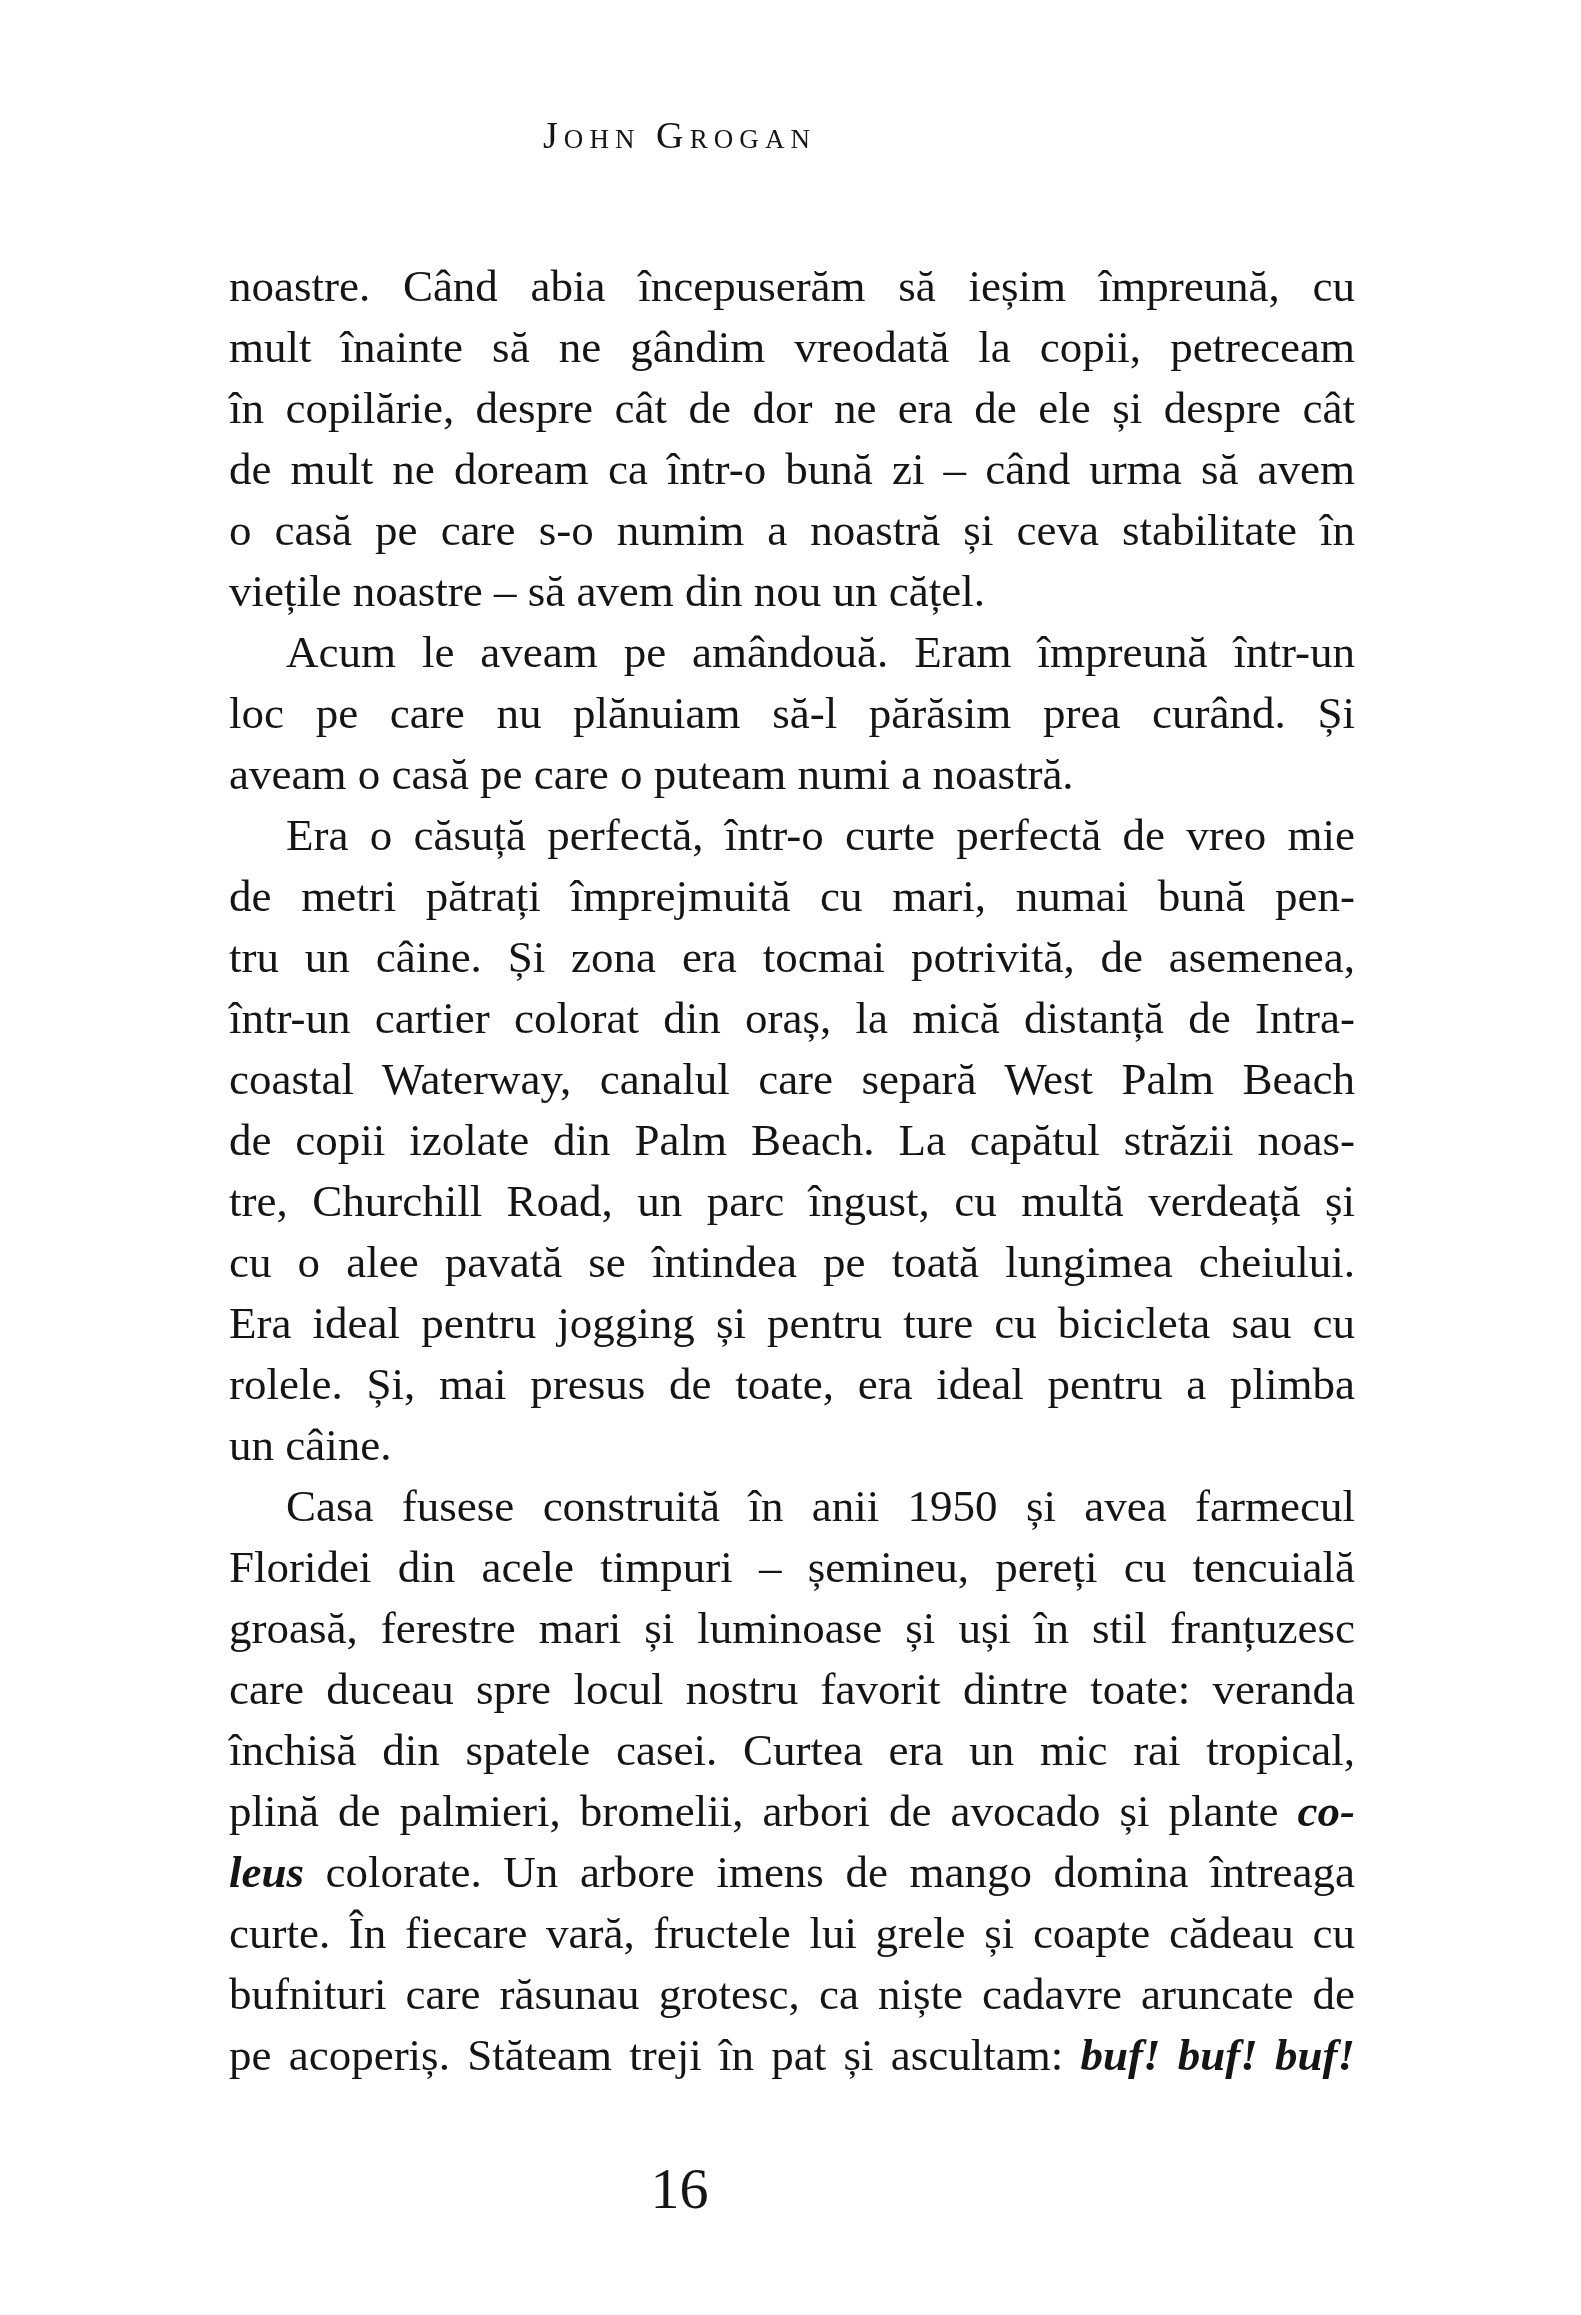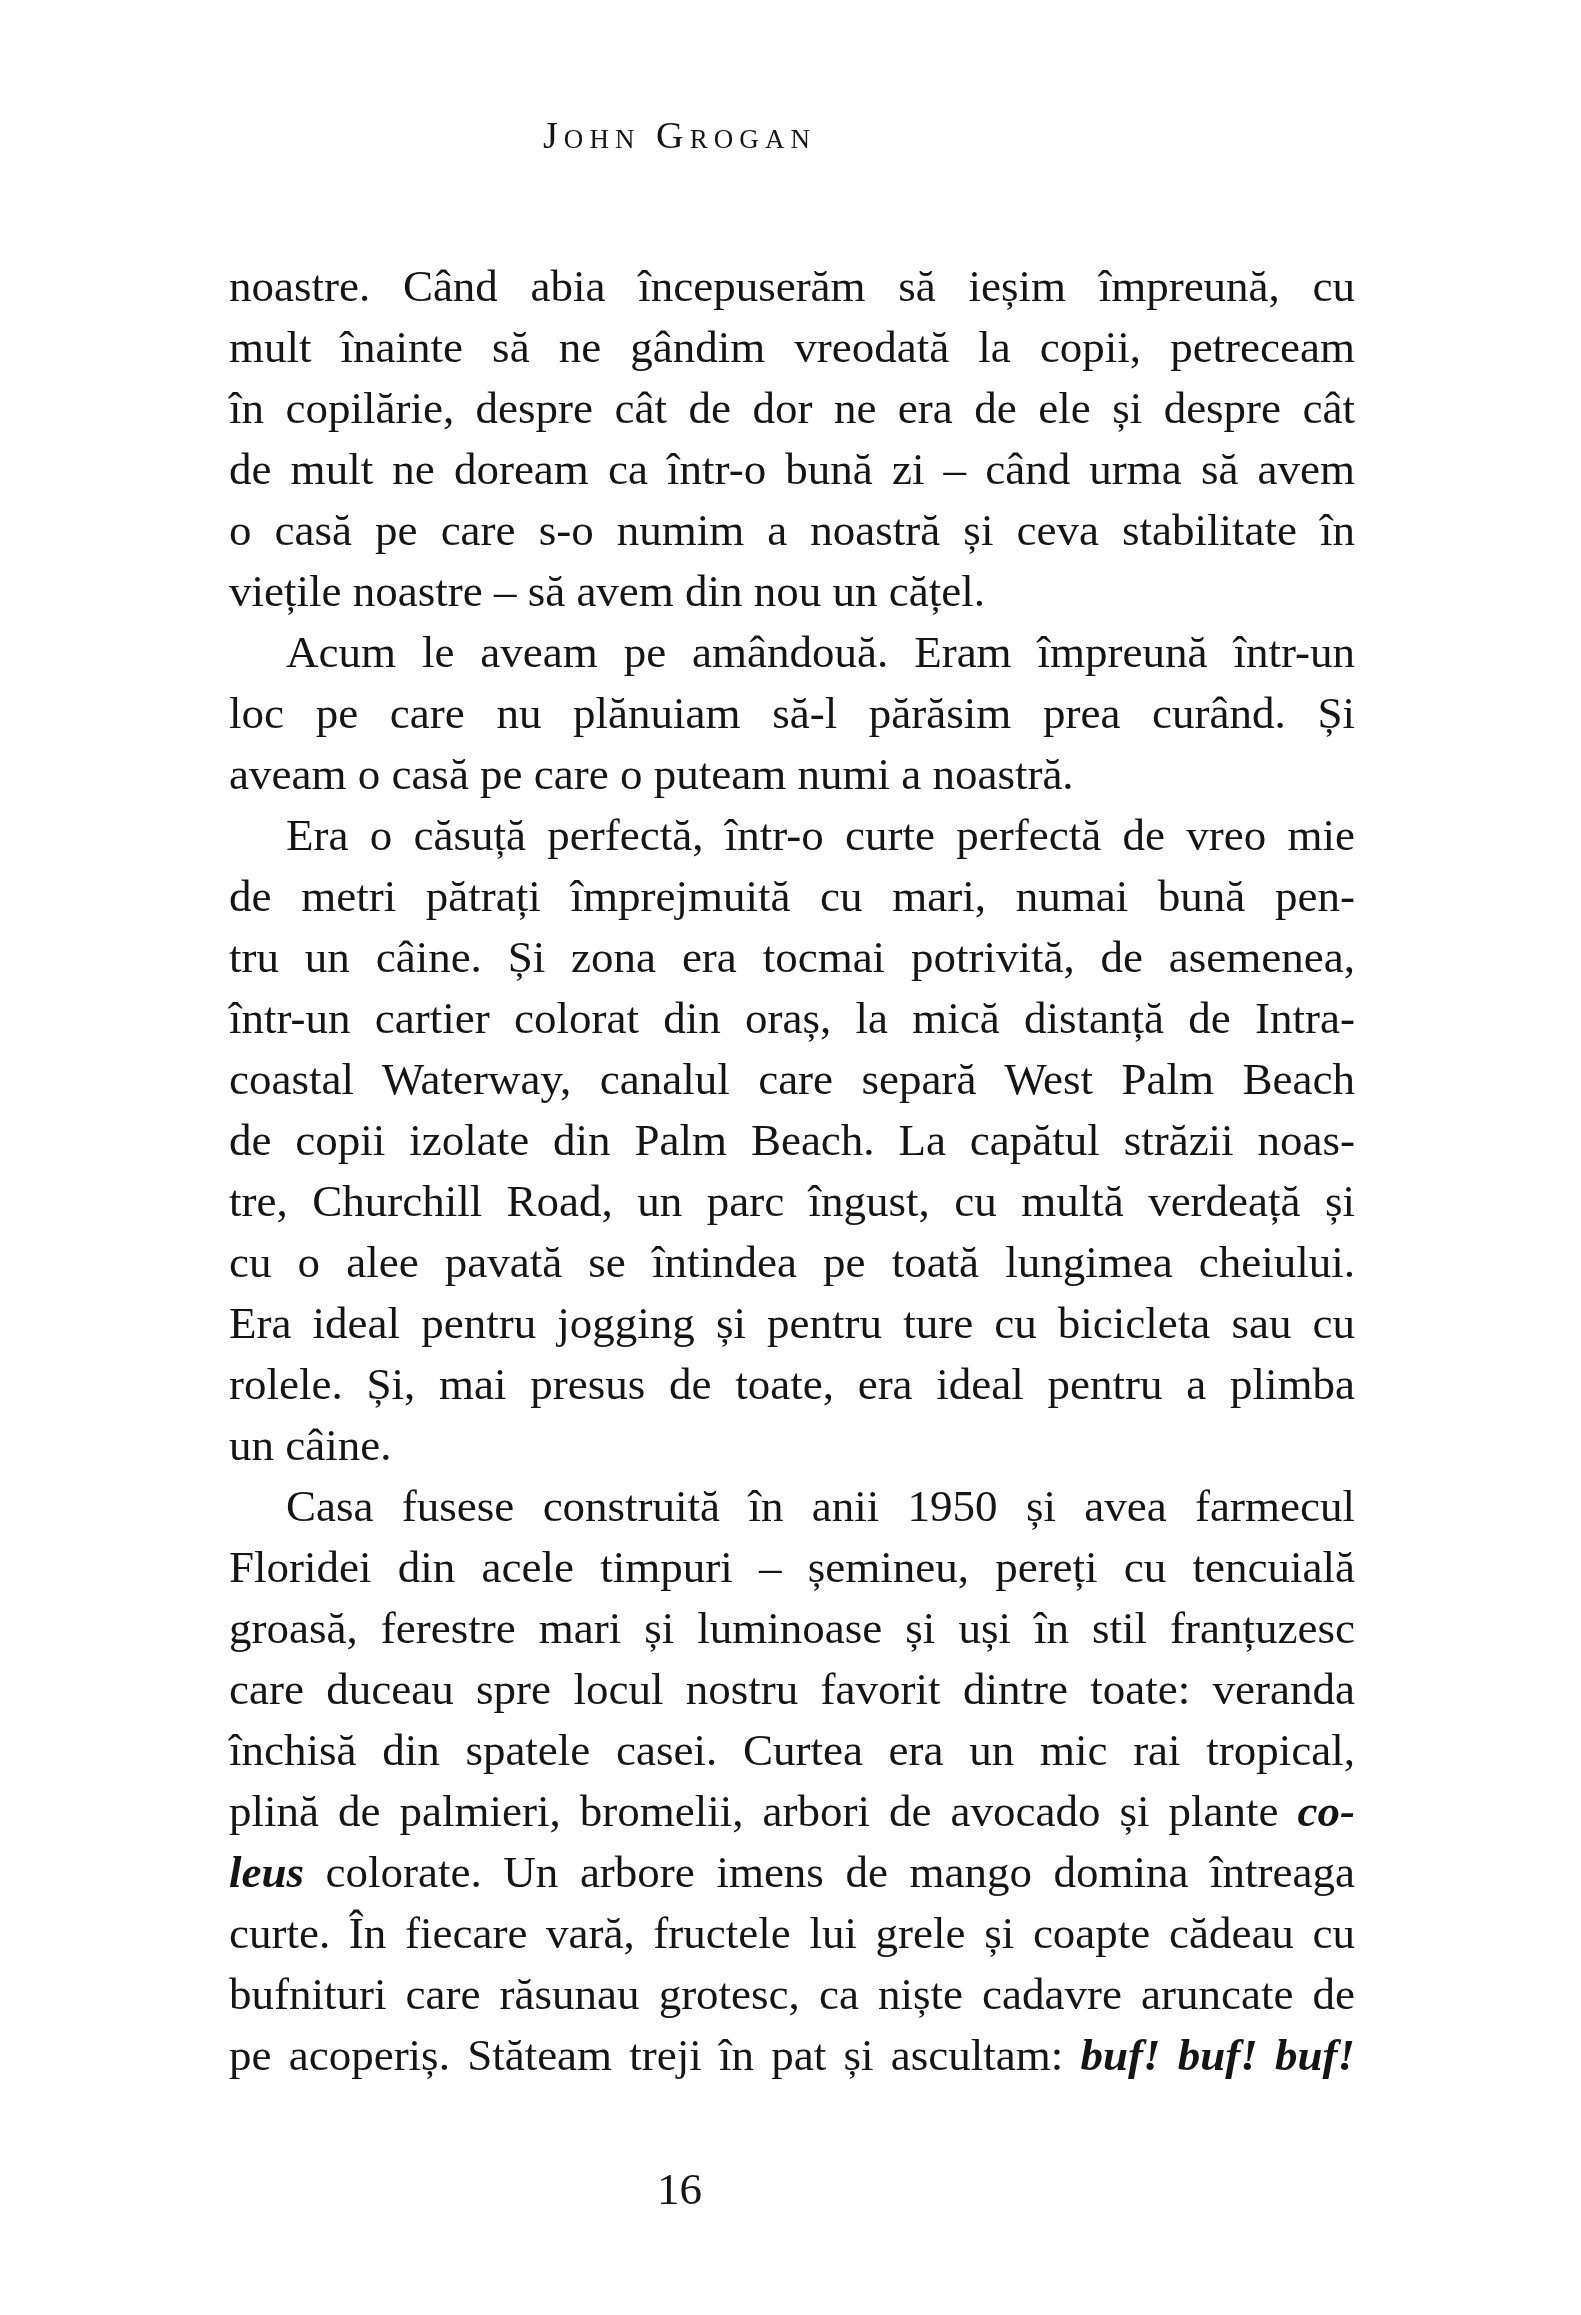--- a/index.html
+++ b/index.html
@@ -52,21 +52,21 @@
   .line i {
     font-style: italic;
     font-weight: bold;
   }
   .folio {
     position: absolute;
     top: 2165px;
     left: 0;
     width: 100%;
     text-align: center;
-    font-size: 45px;
+    font-size: 58px;
     line-height: 48px;
   }
 </style>
 </head>
 <body>
 
 <div class="page">
   <div class="running-head">John Grogan</div>
 
   <div class="text-column">

